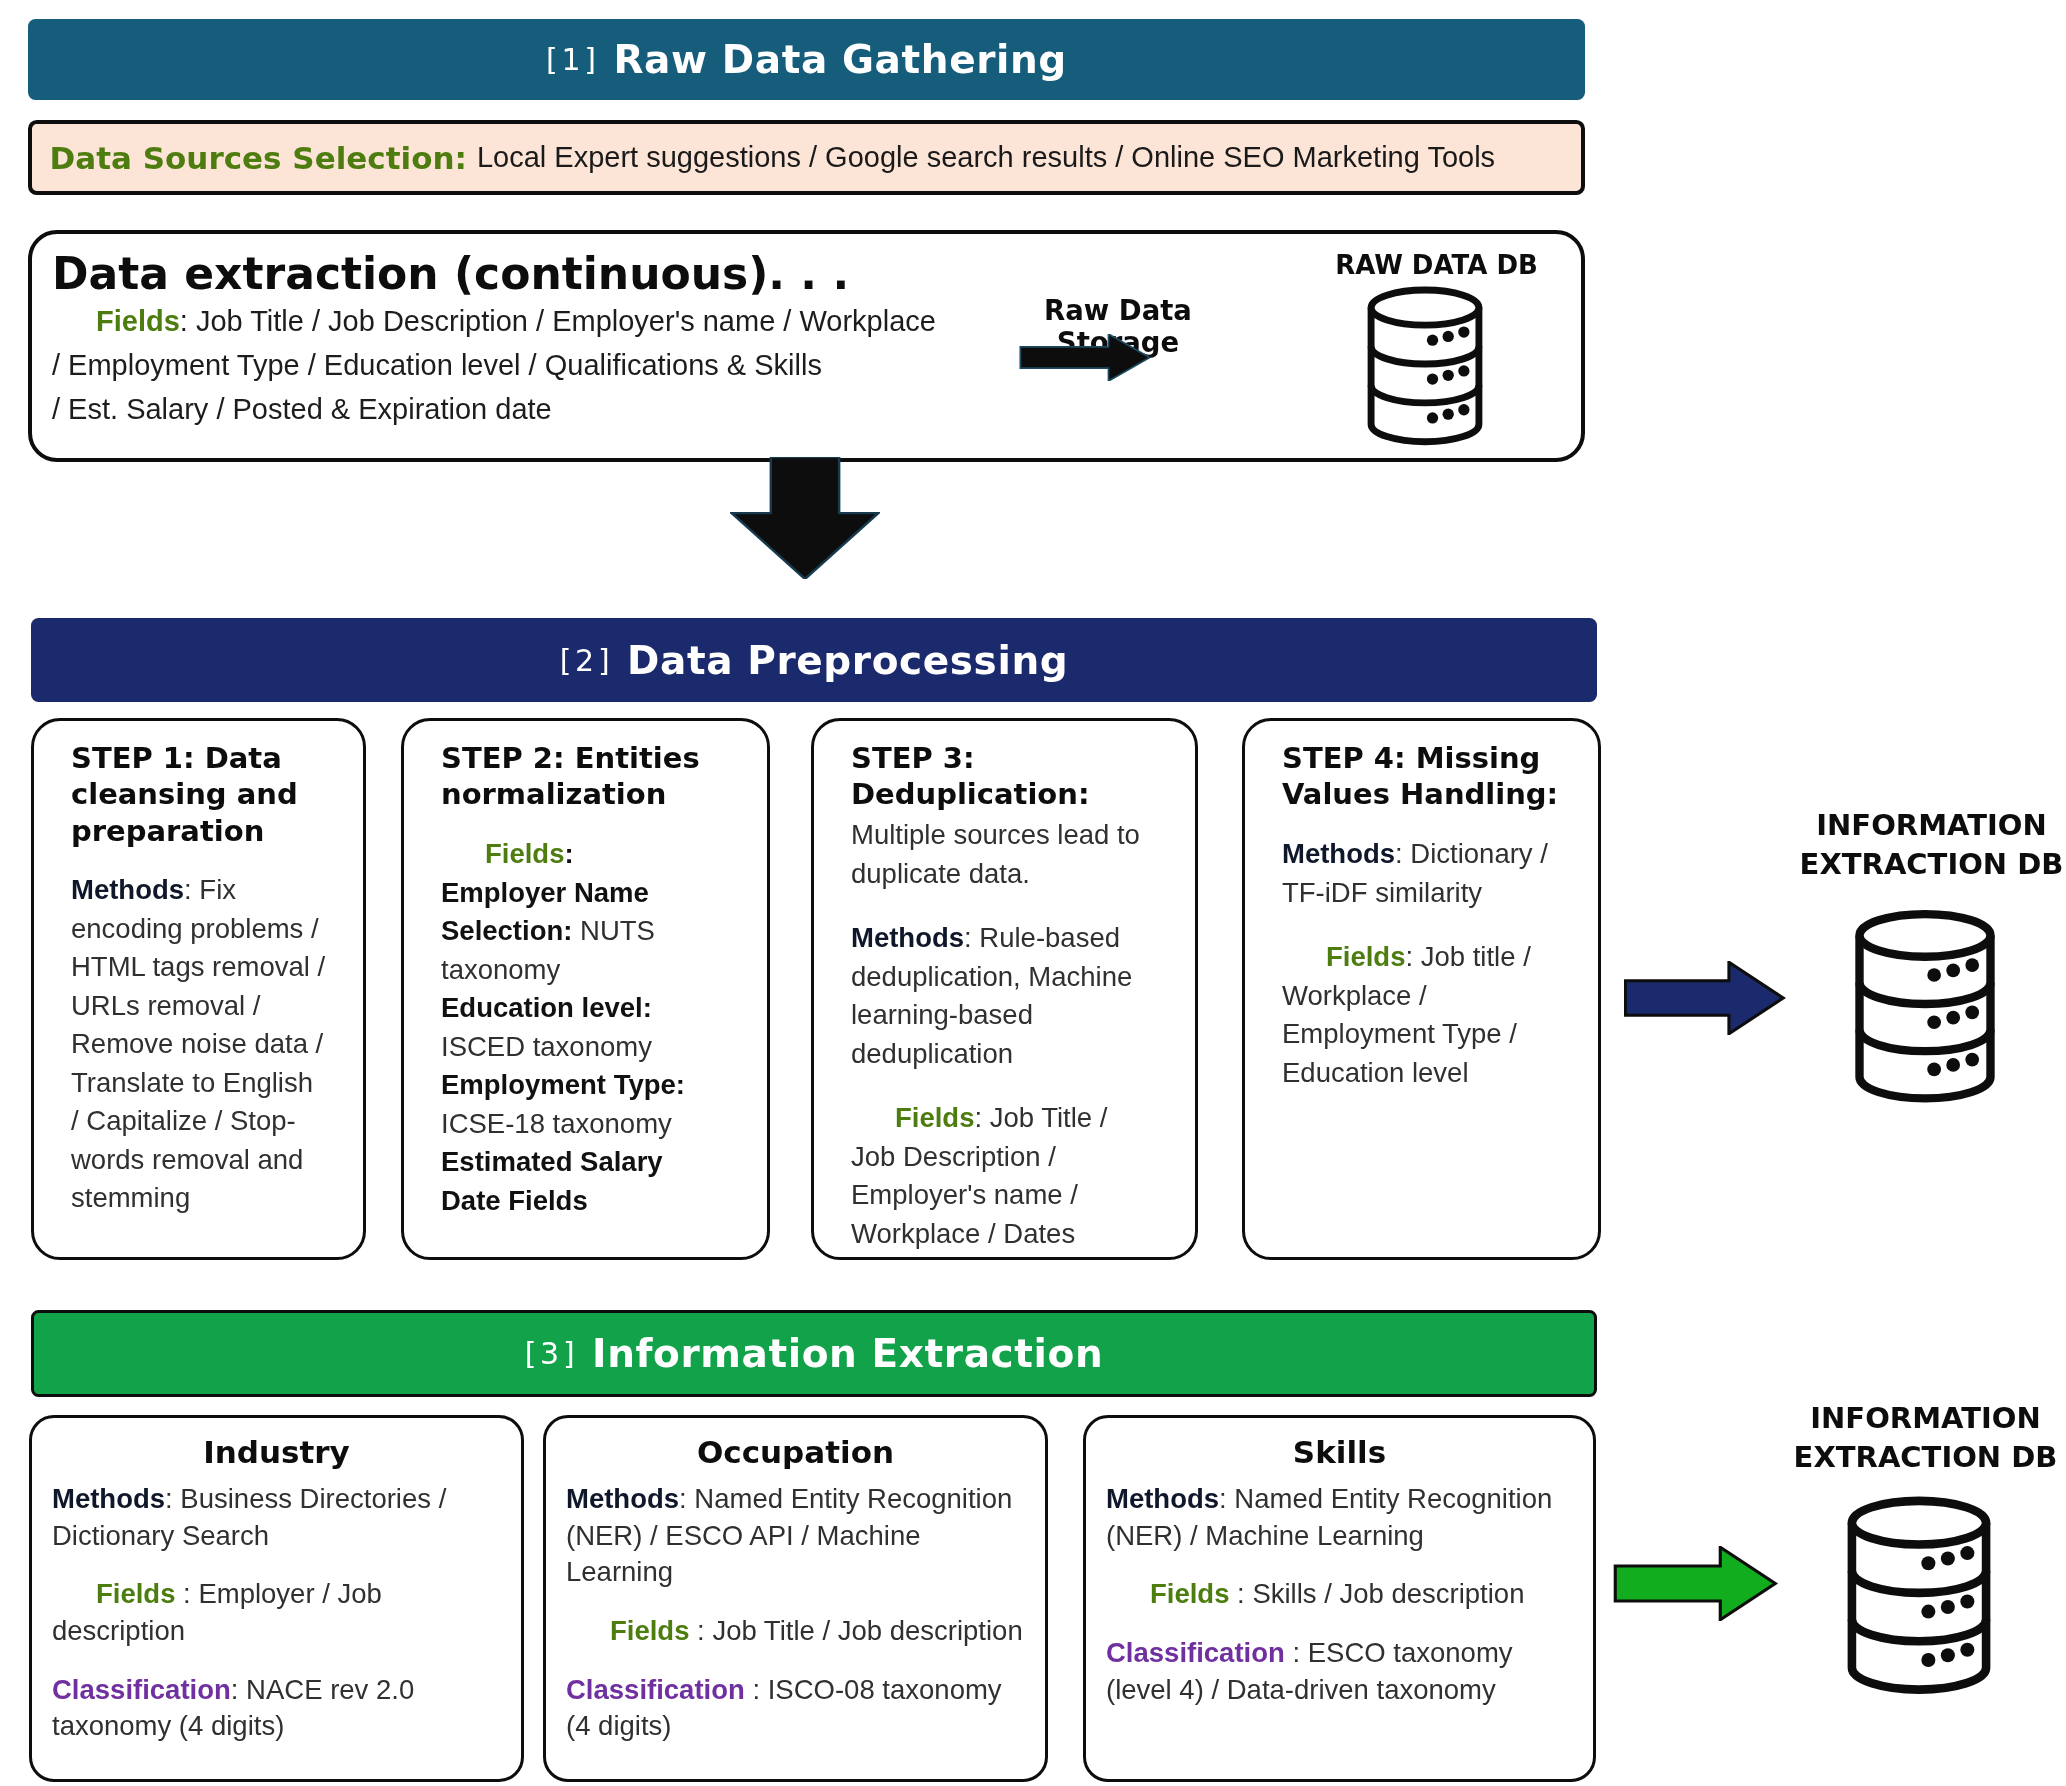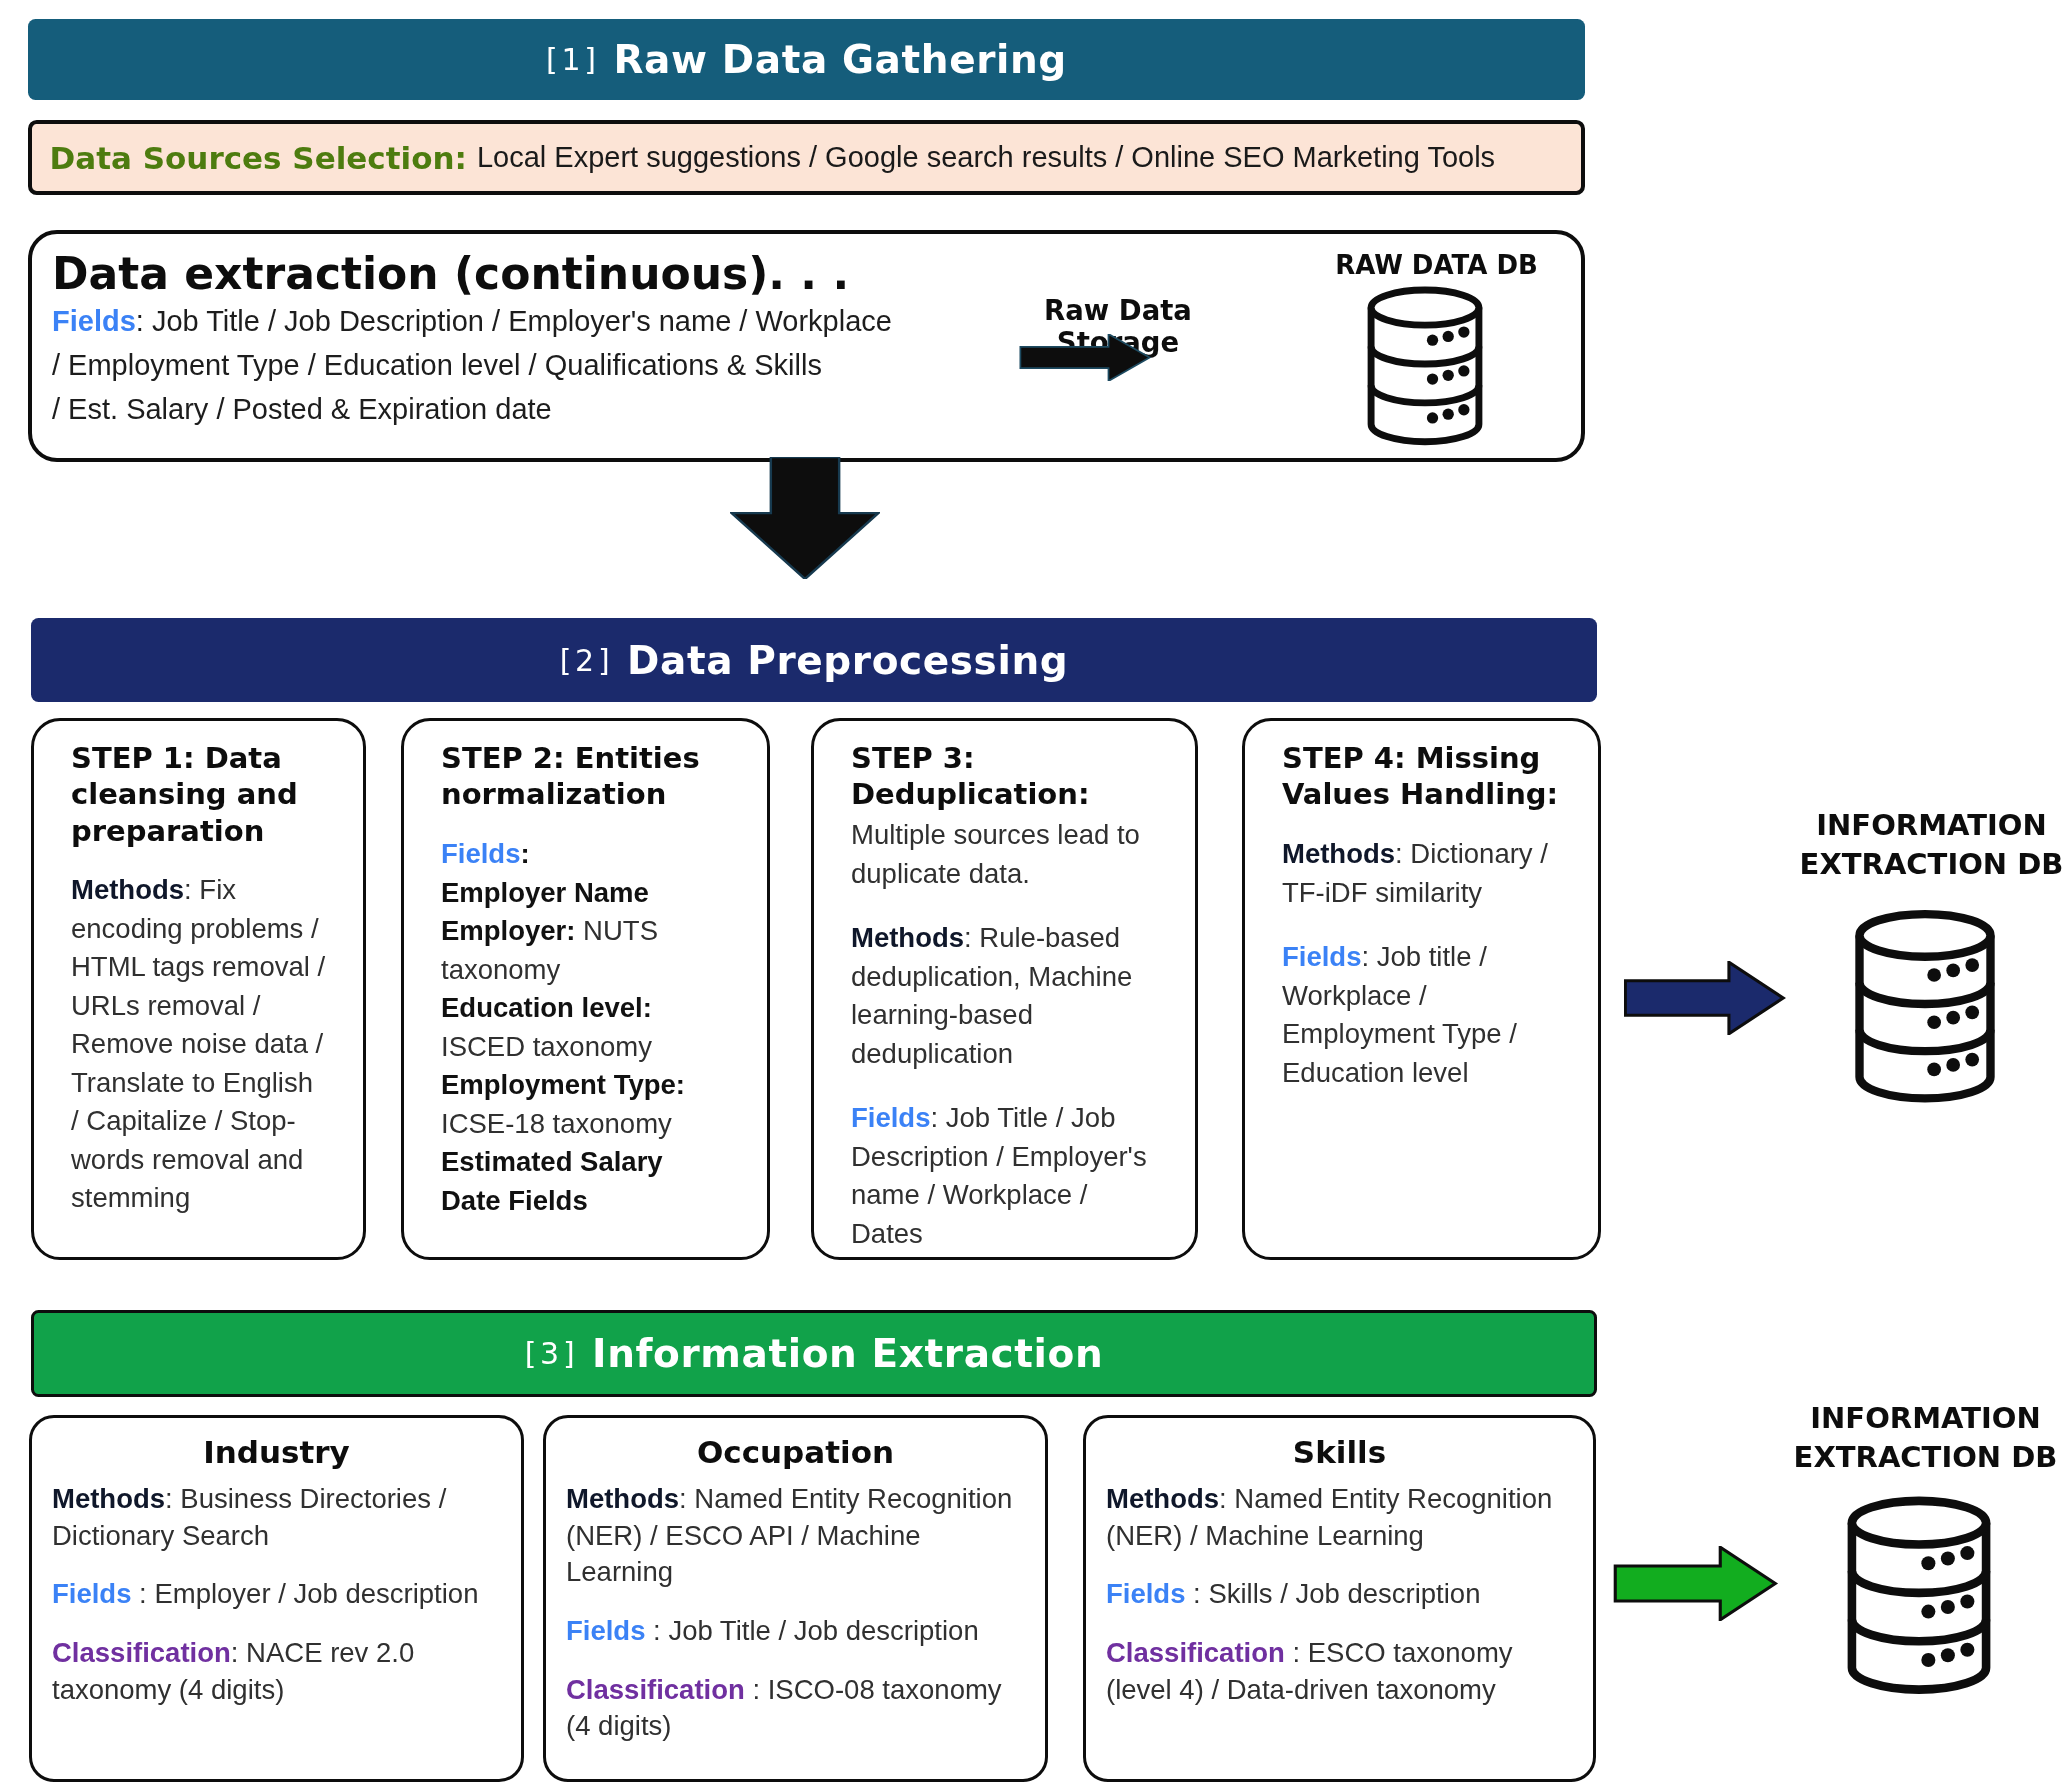--- a/index.html
+++ b/index.html
@@ -22,21 +22,21 @@
   .obox{position:absolute;background:#fff;border:4.4px solid #0d0d0d;box-sizing:border-box;}
   .peach{
     left:28px;top:120px;width:1557px;height:75px;background:#fce4d6;border-radius:8.7px;
     display:flex;align-items:center;padding-left:17.5px;white-space:nowrap;
   }
   .peach .lbl{font-weight:bold;color:#4d7c0f;font-size:31px;font-family:"DejaVu Sans", sans-serif;}
   .peach .txt{font-size:29px;color:#1a1a1a;margin-left:10px;}
   .extract{left:28px;top:230px;width:1557px;height:232px;border-radius:29px;}
   .extract .title{position:absolute;left:20px;top:13.7px;font-size:44px;font-weight:bold;color:#0d0d0d;font-family:"DejaVu Sans", sans-serif;}
   .extract .fields{position:absolute;left:20px;top:65px;font-size:29px;line-height:44px;color:#1d1d1d;white-space:nowrap;}
-  .kw-fields{color:#3b82f6;font-weight:bold;}
+  .kw-fields{color:#4d7c0f;font-weight:bold;margin-left:44px;}
   .kw-methods{color:#0f172a;font-weight:bold;}
   .kw-class{color:#7030a0;font-weight:bold;}
   .storage-label{position:absolute;left:955px;top:60px;width:262px;text-align:center;font-weight:bold;font-size:27.5px;color:#0d0d0d;font-family:"DejaVu Sans", sans-serif;}
   .db-caption{position:absolute;text-align:center;font-weight:bold;color:#0d0d0d;font-family:"DejaVu Sans", sans-serif;}
   .db1-caption{left:1292px;top:16px;width:225px;font-size:26px;}
   
   .step{
     position:absolute;top:718px;height:542px;background:#fff;border:3.1px solid #0d0d0d;
     border-radius:29px;box-sizing:border-box;padding:19px 37px;
   }
@@ -126,21 +126,21 @@
   <div class="step step1">
     <p class="step-title">STEP 1: Data cleansing and preparation</p>
     <p class="para"><span class="kw-methods">Methods</span><span>:  Fix encoding problems / HTML tags removal / URLs removal / Remove noise data / Translate to English / Capitalize / Stop-words removal and stemming</span></p>
   </div>
 
   <div class="step step2">
     <p class="step-title">STEP 2: Entities normalization</p>
     <p class="para bold-row">
       <span class="kw-fields">Fields</span><b>:</b><br>
       <b>Employer Name</b><br>
-      <b>Employer:</b><span> NUTS taxonomy</span><br>
+      <b>Selection:</b><span> NUTS taxonomy</span><br>
       <b>Education level:</b><span> ISCED taxonomy</span><br>
       <b>Employment Type:</b><span> ICSE-18 taxonomy</span><br>
       <b>Estimated Salary</b><br>
       <b>Date Fields</b>
     </p>
   </div>
 
   <div class="step step3">
     <p class="step-title" style="margin-bottom:3.7px;">STEP 3: Deduplication:</p>
     <p class="para">Multiple sources lead to duplicate data.</p>

